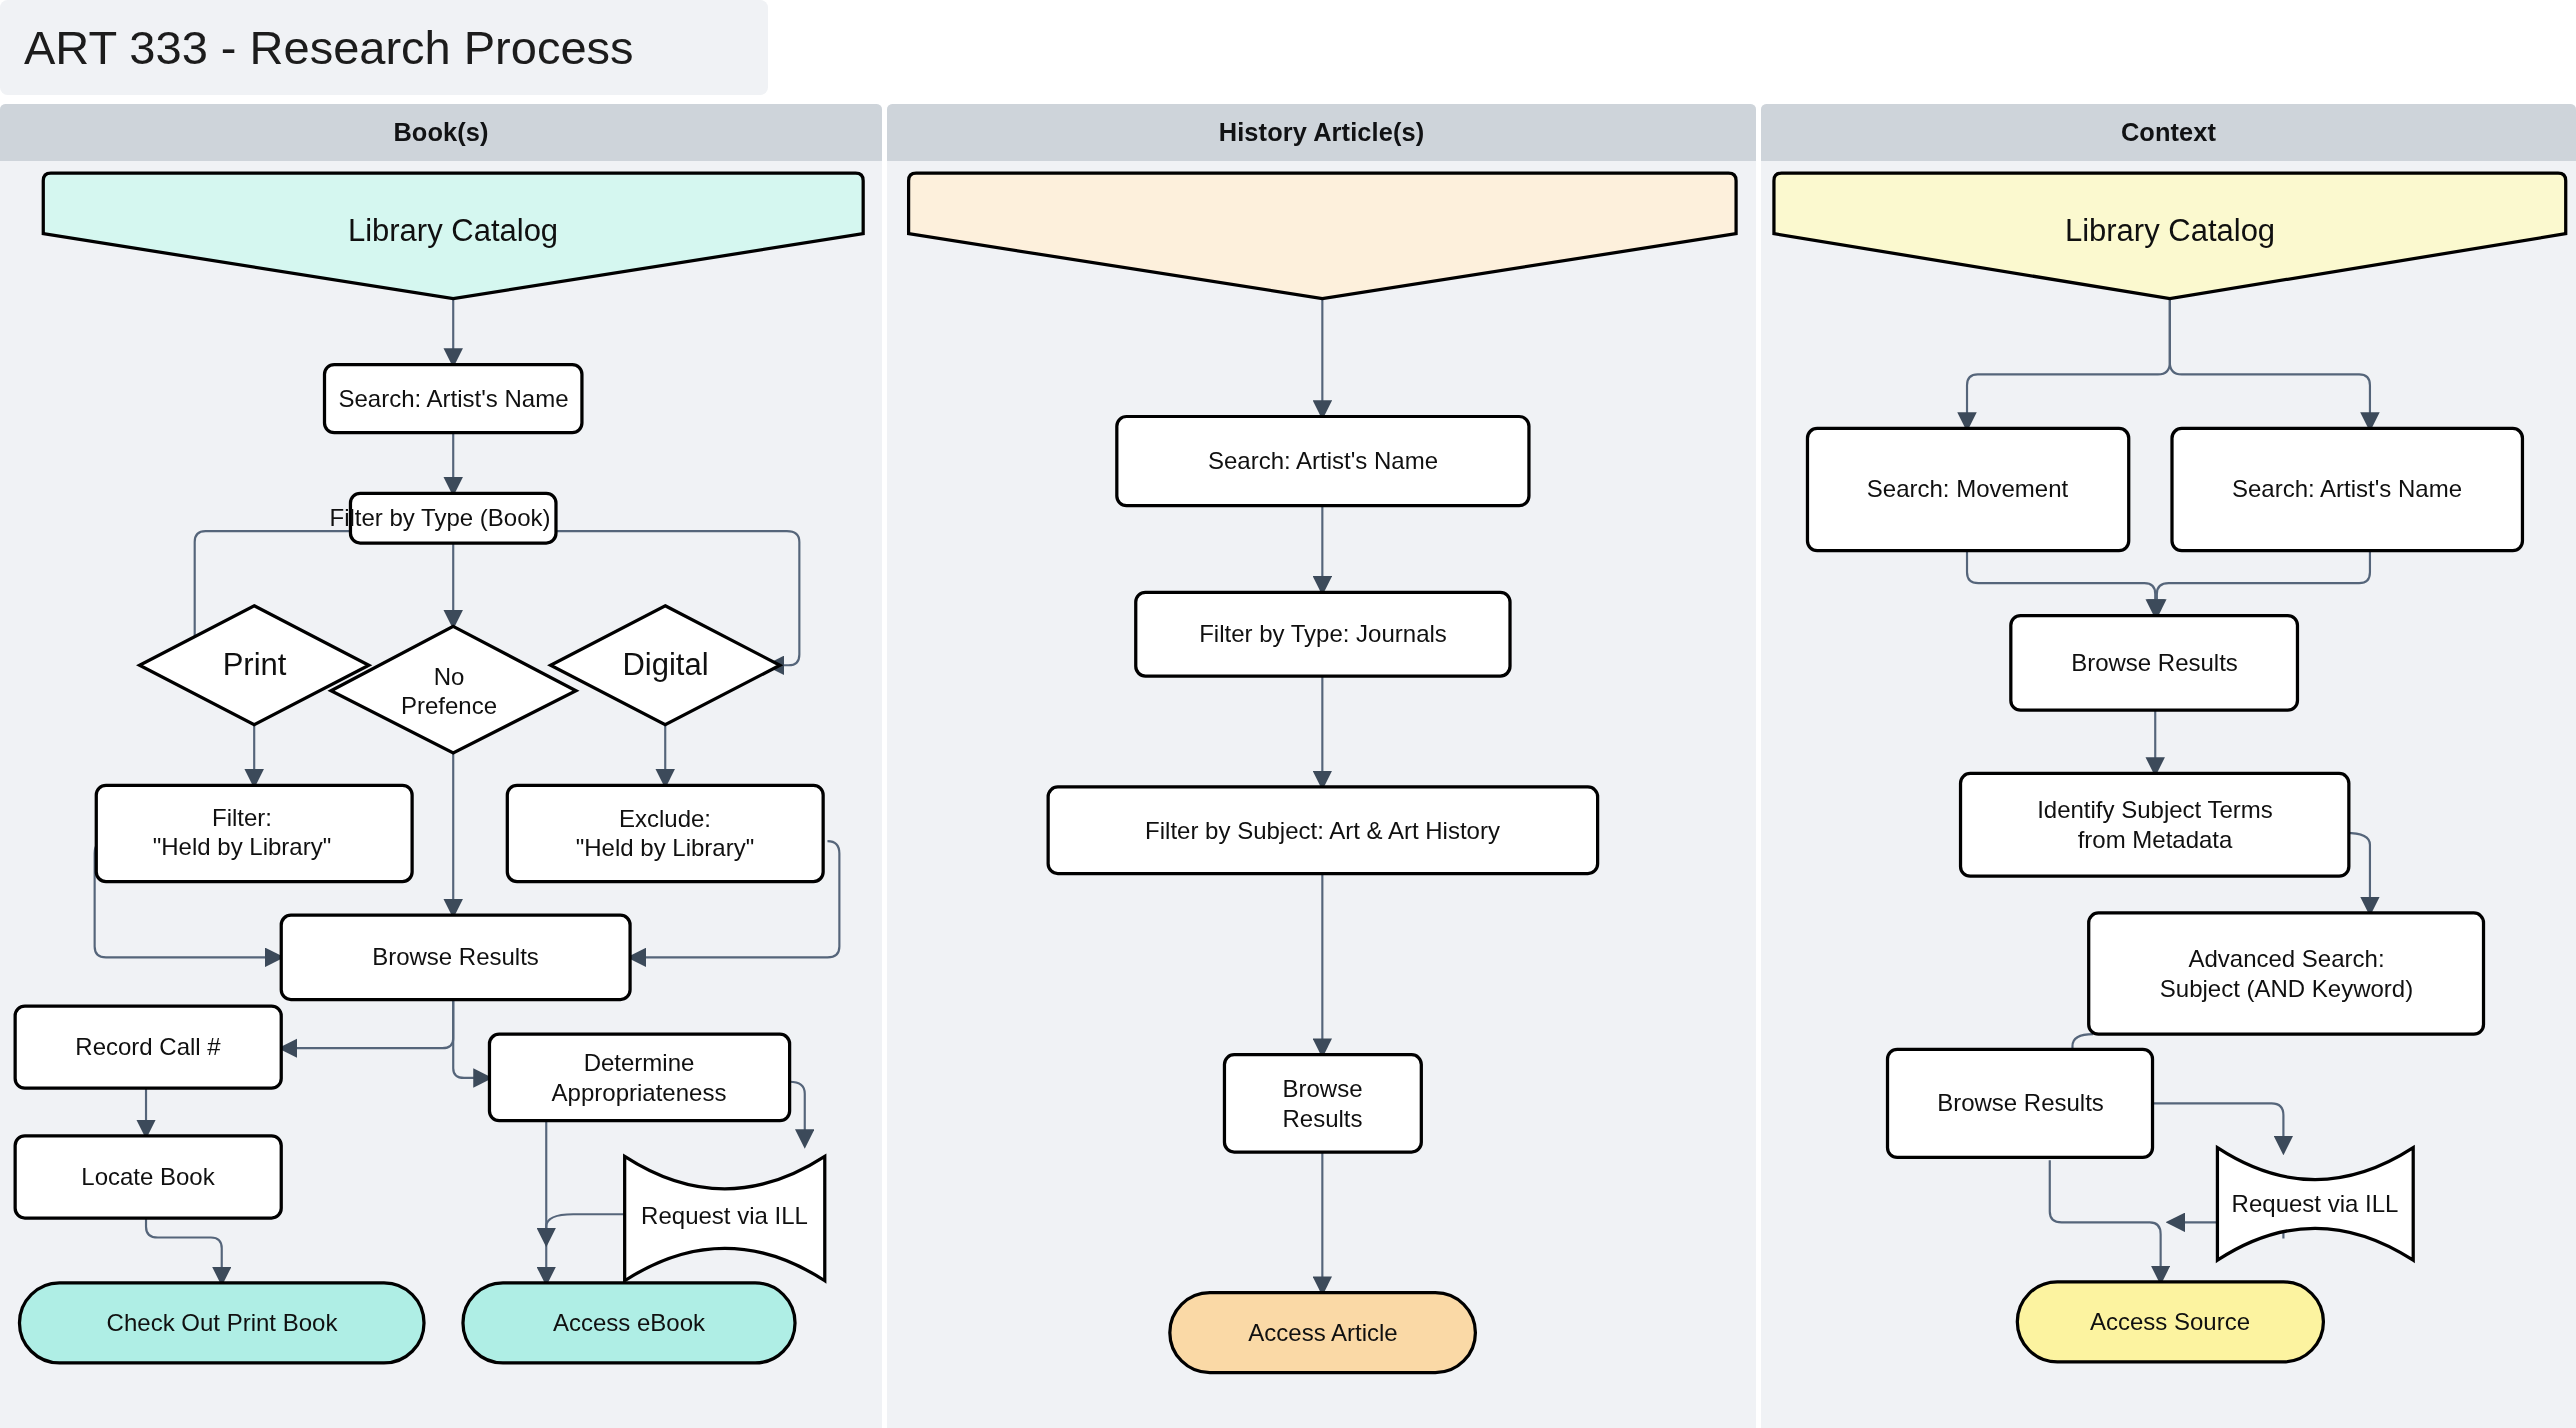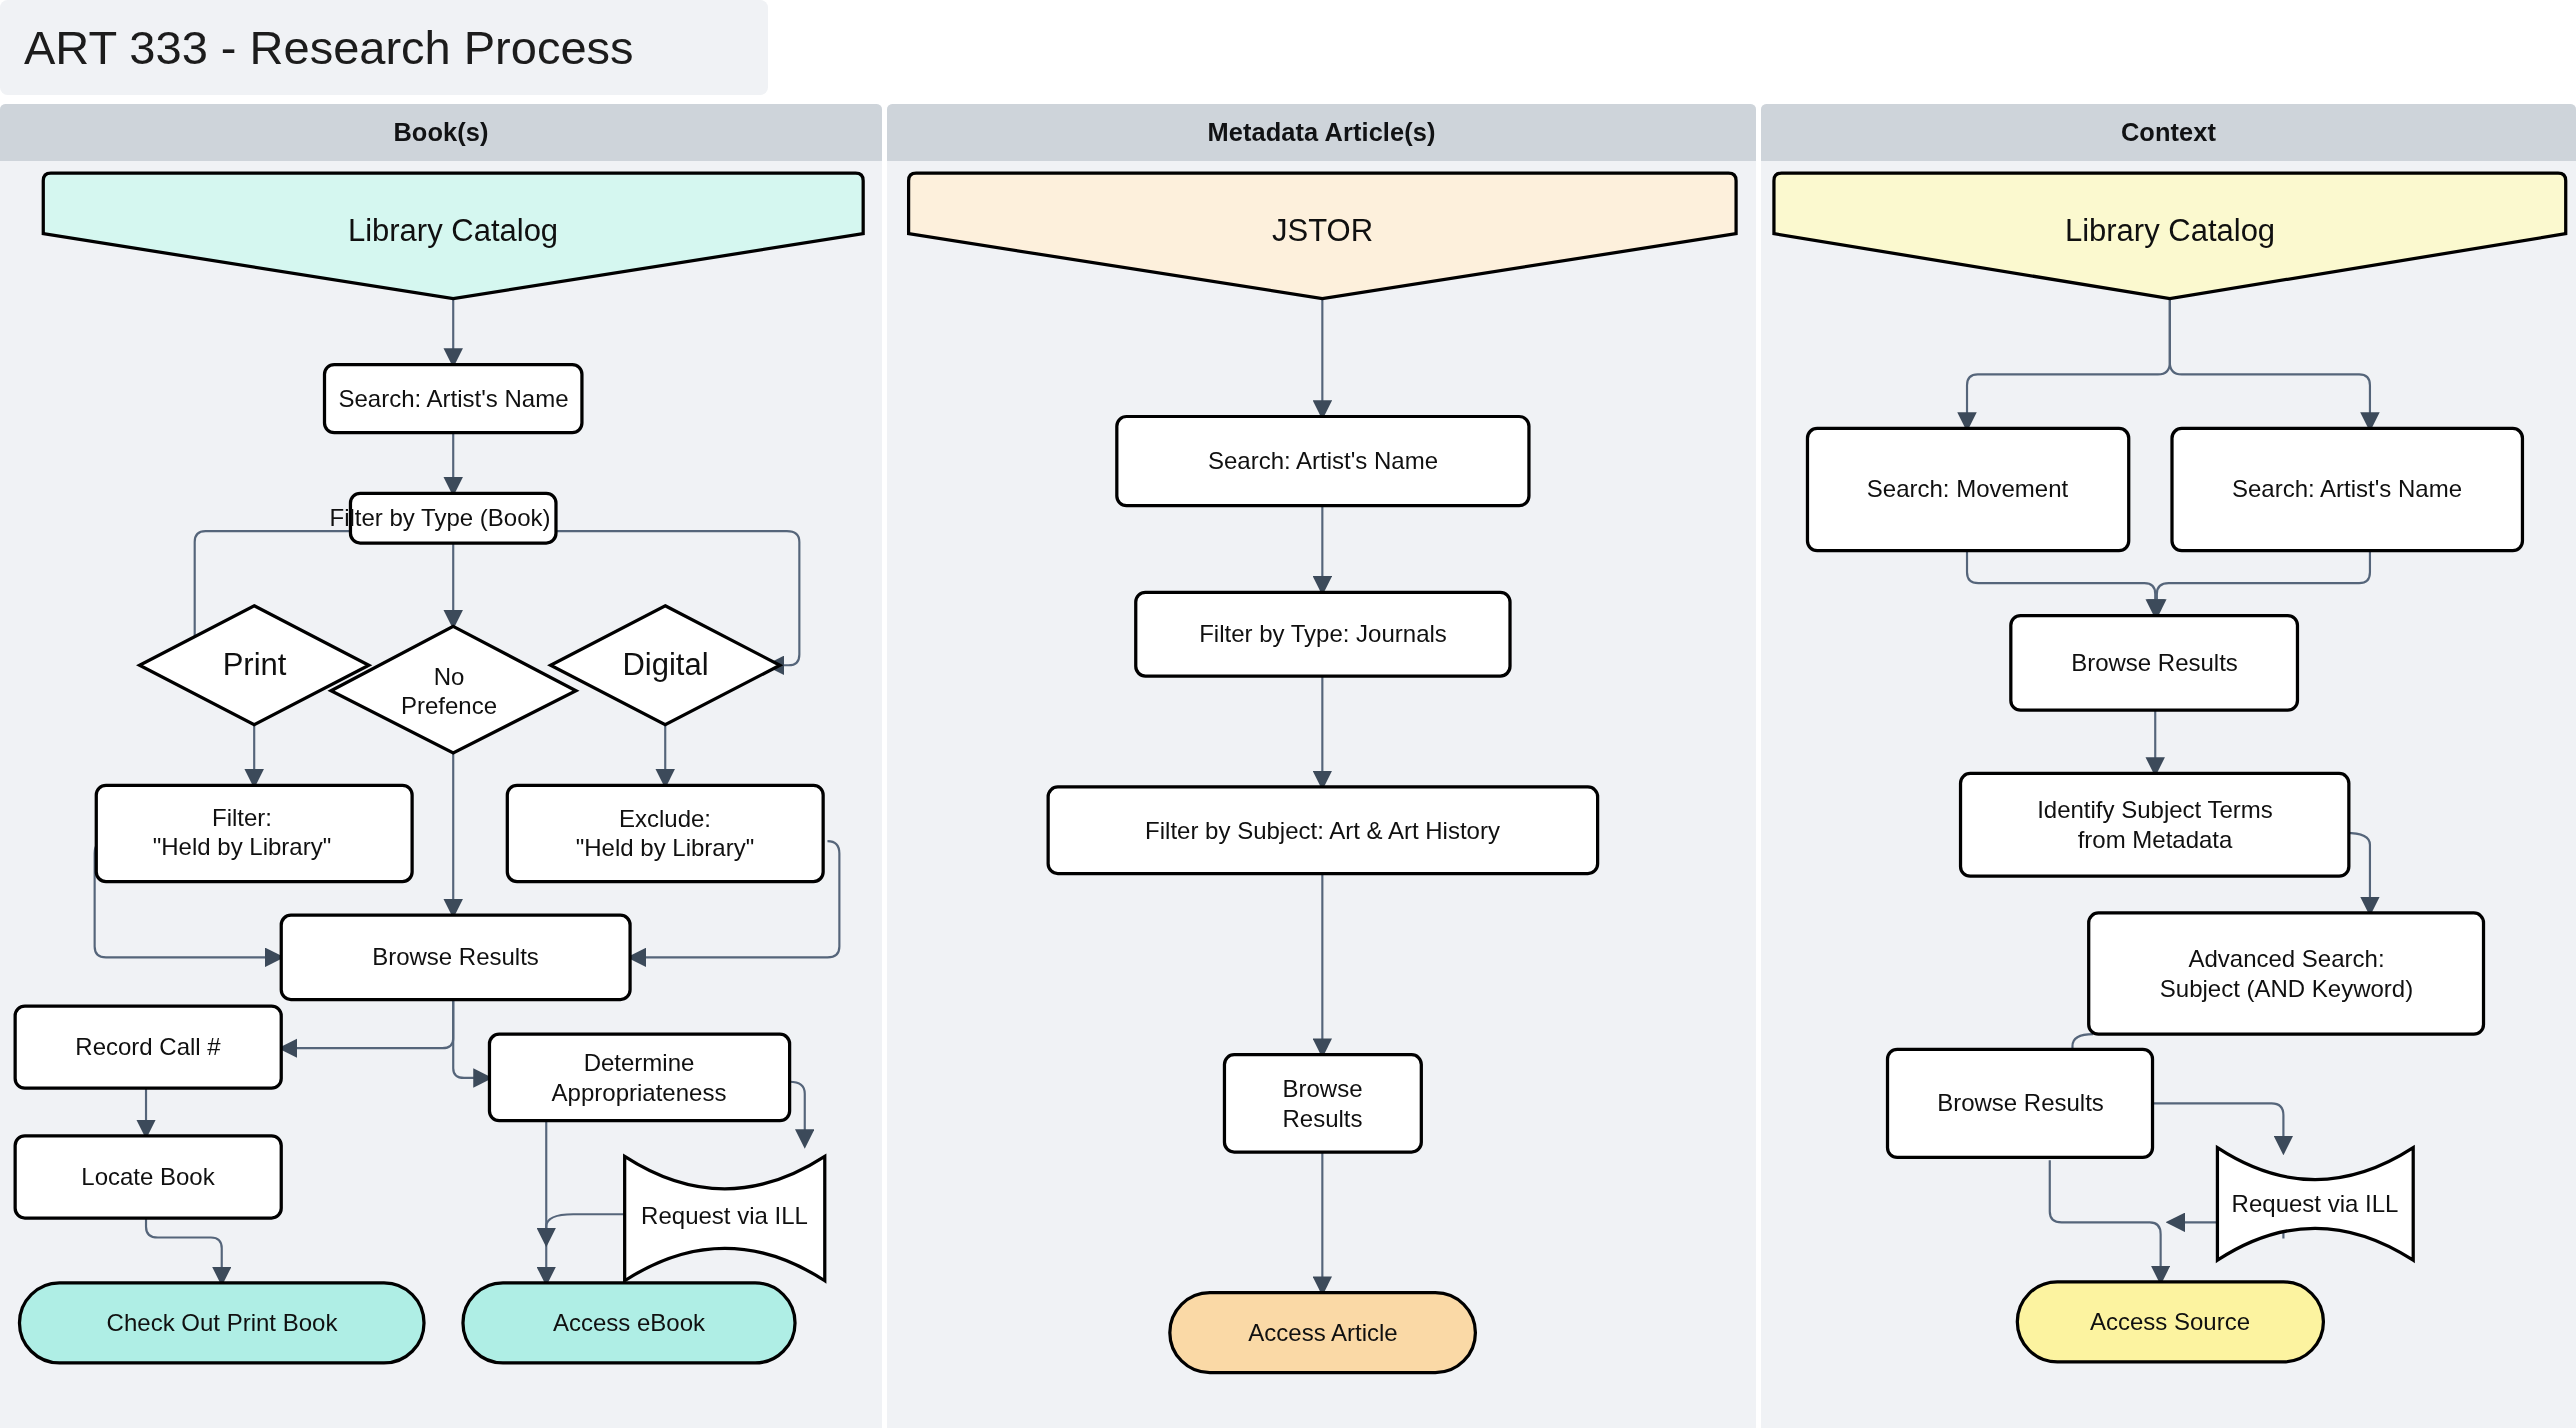--- a/index.html
+++ b/index.html
@@ -91,21 +91,21 @@
     <div id="title-text">ART 333 - Research Process</div>
   </div>
 
   <div class="lane" id="lane-books" style="left:0px;   width:882px; height:1325px;">
     <div class="lane-header">
       <span class="lane-header-label">Book(s)</span>
     </div>
   </div>
   <div class="lane" id="lane-articles" style="left:887px; width:869px; height:1325px;">
     <div class="lane-header">
-      <span class="lane-header-label">Metadata Article(s)</span>
+      <span class="lane-header-label">History Article(s)</span>
     </div>
   </div>
   <div class="lane" id="lane-context" style="left:1761px; width:815px; height:1325px;">
     <div class="lane-header">
       <span class="lane-header-label">Context</span>
     </div>
   </div>
   <div class="lane-sep" style="left:882px; height:1325px;"></div>
   <div class="lane-sep" style="left:1756px; height:1325px;"></div>
 
@@ -228,21 +228,20 @@
 "Held by Library"</div>
   <div class="nlabel" style="left:281px; top:915px; width:349px;  height:84px;">Browse Results</div>
   <div class="nlabel" style="left:15px;  top:1136px; width:266px;  height:82px;">Locate Book</div>
   <div class="nlabel" style="left:15px;  top:1006px; width:266px;  height:82px;">Record Call #</div>
   <div class="nlabel" style="left:489px; top:1034px; width:300px;  height:87px;">Determine
 Appropriateness</div>
   <div class="nlabel" style="left:630px;top:1183px; width:189px;  height:65px;">Request via ILL</div>
   <div class="nlabel" style="left:19.5px;  top:1283px; width:405px;  height:80px;">Check Out Print Book</div>
   <div class="nlabel" style="left:463px; top:1283px; width:332px;  height:80px;">Access eBook</div>
 
-  <div class="nlabel big" style="left:909px;top:206px;  width:827px; height:49px;">JSTOR</div>
   <div class="nlabel" style="left:1117px;top:416px;  width:412px;  height:89px;">Search: Artist's Name</div>
   <div class="nlabel" style="left:1136px;top:592px; width:374px;  height:84px;border-radius:15px;">Filter by Type: Journals</div>
   <div class="nlabel" style="left:1048px;top:787px; width:549px; height:87px;">Filter by Subject: Art &amp; Art History</div>
   <div class="nlabel" style="left:1224px;top:1055px; width:197px;  height:97px;">Browse
 Results</div>
   <div class="nlabel" style="left:1170px;top:1293px; width:306px;  height:80px;">Access Article</div>
 
   <div class="nlabel big" style="left:1774px;top:206px;  width:792px; height:49px;">Library Catalog</div>
   <div class="nlabel" style="left:1807px;top:428px;  width:321px;  height:122px;">Search: Movement</div>
   <div class="nlabel" style="left:2172px;top:428px;  width:350px;  height:122px;">Search: Artist's Name</div>

